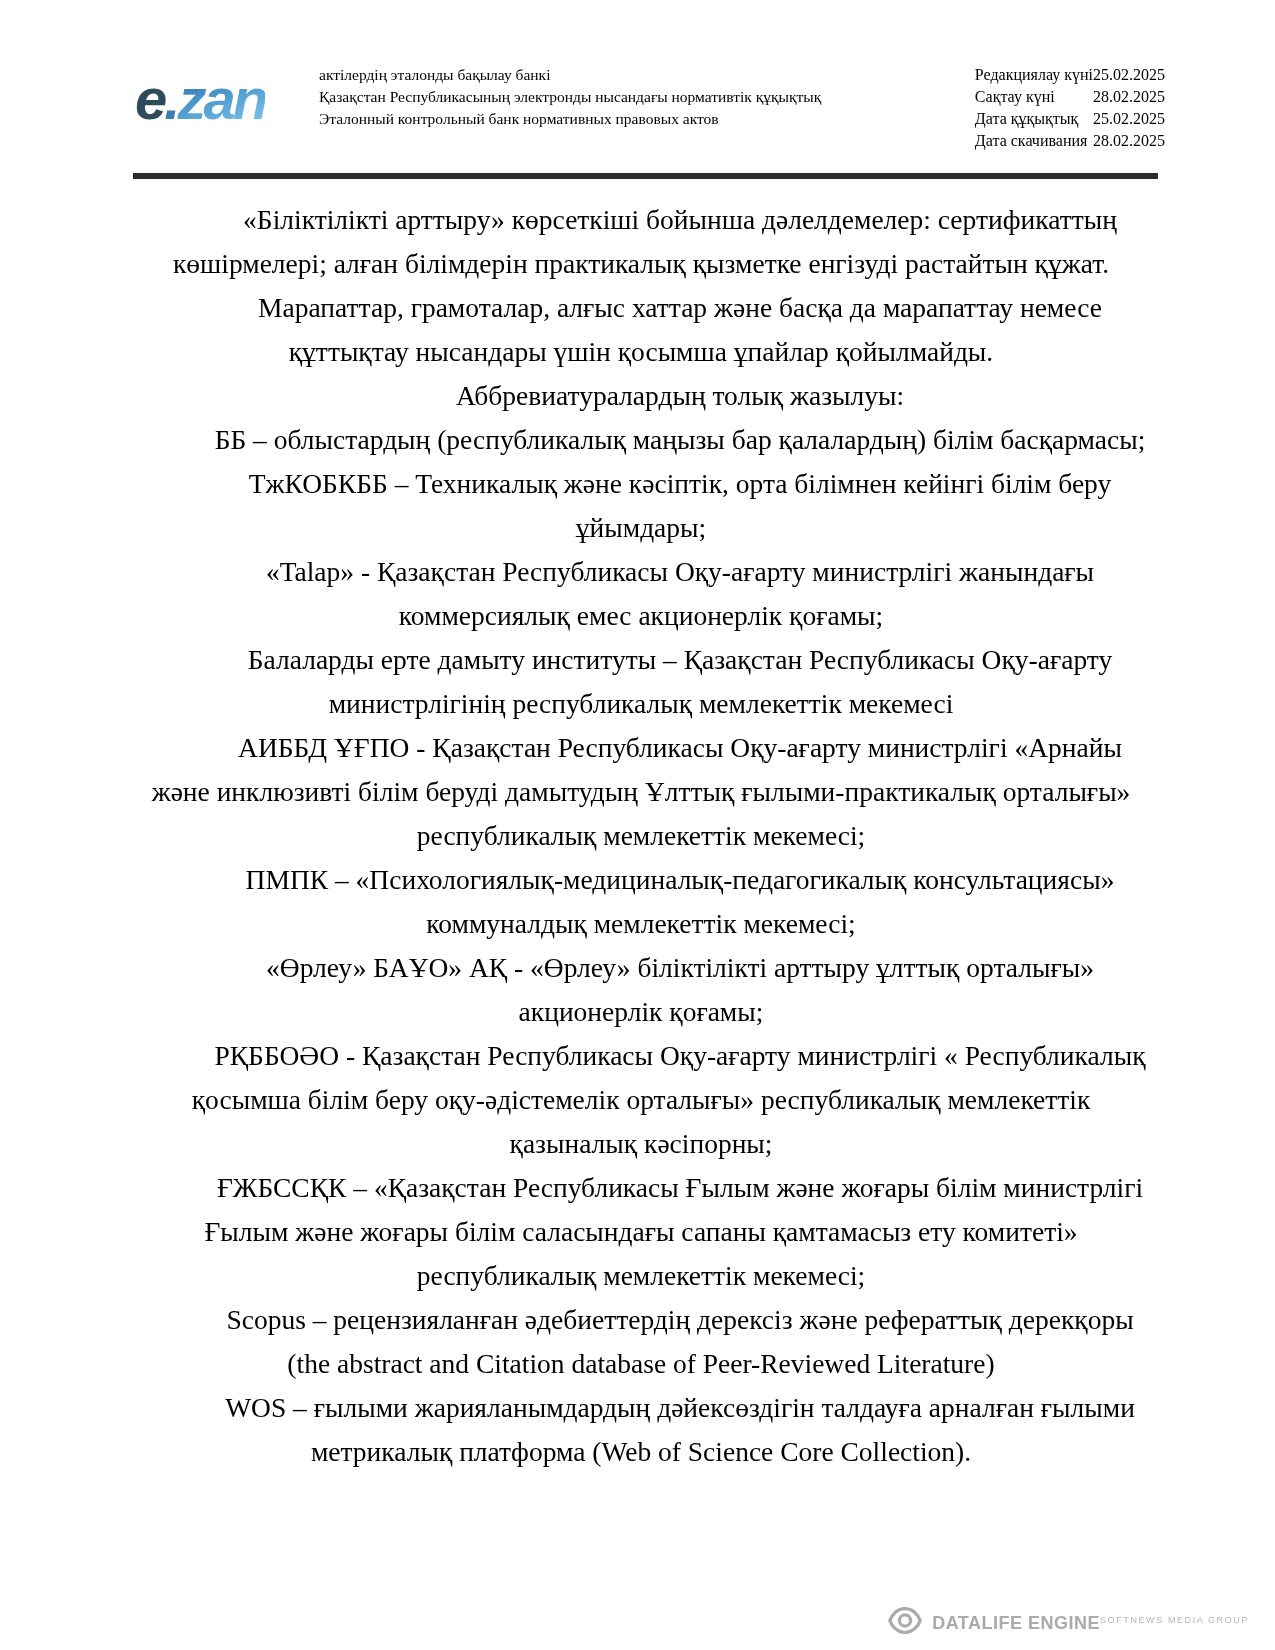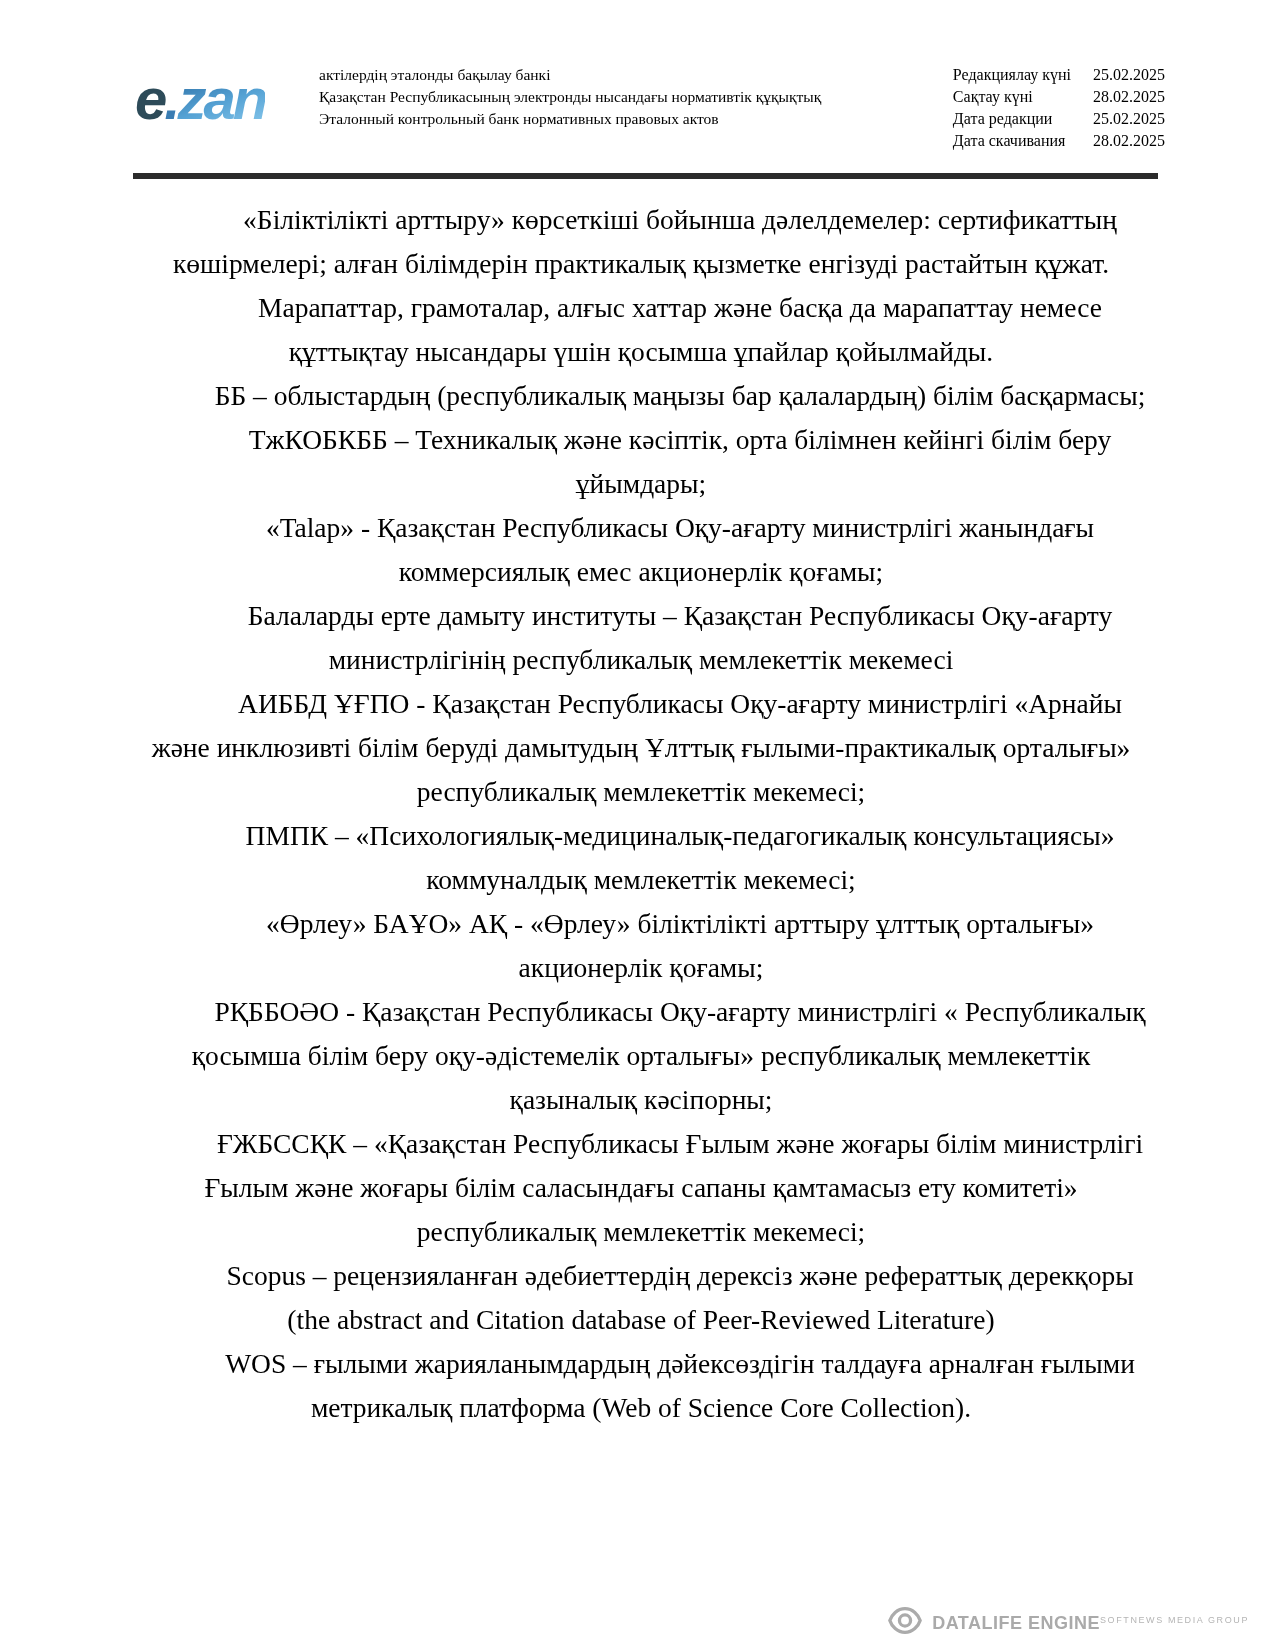--- a/index.html
+++ b/index.html
@@ -53,21 +53,20 @@
     font-size: 15.5px;
     line-height: 22px;
   }
   .dates {
     margin-left: auto;
     margin-top: 4px;
     font-size: 16px;
     line-height: 22px;
     display: grid;
     grid-template-columns: auto auto;
-    column-gap: 22px;
   }
   .date-label { text-align: left; white-space: nowrap; }
   .date-value { text-align: right; white-space: nowrap; }
 
   
   .rule {
     position: absolute;
     top: 169px;
     left: 133px;
     width: 1025px;
@@ -130,32 +129,33 @@
     <div class="titles">
       <div>актілердің эталонды бақылау банкі</div>
       <div>Қазақстан Республикасының электронды нысандағы нормативтік құқықтық</div>
       <div>Эталонный контрольный банк нормативных правовых актов</div>
     </div>
     <div class="dates">
         <span class="date-label">Редакциялау күні</span>
         <span class="date-value">25.02.2025</span>
         <span class="date-label">Сақтау күні</span>
         <span class="date-value">28.02.2025</span>
-        <span class="date-label">Дата редакции</span>
+        <span class="date-label">Дата құқықтық</span>
         <span class="date-value">25.02.2025</span>
         <span class="date-label">Дата скачивания</span>
         <span class="date-value">28.02.2025</span>
       </div>
   </div>
 
   <div class="rule"></div>
 
   <div class="content">
       <p>«Біліктілікті арттыру» көрсеткіші бойынша дәлелдемелер: сертификаттың көшірмелері; алған білімдерін практикалық қызметке енгізуді растайтын құжат.</p>
       <p>Марапаттар, грамоталар, алғыс хаттар және басқа да марапаттау немесе құттықтау нысандары үшін қосымша ұпайлар қойылмайды.</p>
+      <p>Аббревиатуралардың толық жазылуы:</p>
       <p>ББ – облыстардың (республикалық маңызы бар қалалардың) білім басқармасы;</p>
       <p>ТжКОБКББ – Техникалық және кәсіптік, орта білімнен кейінгі білім беру ұйымдары;</p>
       <p>«Talap» - Қазақстан Республикасы Оқу-ағарту министрлігі жанындағы коммерсиялық емес акционерлік қоғамы;</p>
       <p>Балаларды ерте дамыту институты – Қазақстан Республикасы Оқу-ағарту министрлігінің республикалық мемлекеттік мекемесі</p>
       <p>АИББД ҰҒПО - Қазақстан Республикасы Оқу-ағарту министрлігі «Арнайы және инклюзивті білім беруді дамытудың Ұлттық ғылыми-практикалық орталығы» республикалық мемлекеттік мекемесі;</p>
       <p>ПМПК – «Психологиялық-медициналық-педагогикалық консультациясы» коммуналдық мемлекеттік мекемесі;</p>
       <p>«Өрлеу» БАҰО» АҚ - «Өрлеу» біліктілікті арттыру ұлттық орталығы» акционерлік қоғамы;</p>
       <p>РҚББОӘО - Қазақстан Республикасы Оқу-ағарту министрлігі « Республикалық қосымша білім беру оқу-әдістемелік орталығы» республикалық мемлекеттік қазыналық кәсіпорны;</p>
       <p>ҒЖБССҚК – «Қазақстан Республикасы Ғылым және жоғары білім министрлігі Ғылым және жоғары білім саласындағы сапаны қамтамасыз ету комитеті» республикалық мемлекеттік мекемесі;</p>
       <p>Scopus – рецензияланған әдебиеттердің дерексіз және рефераттық дерекқоры (the abstract and Citation database of Peer-Reviewed Literature)</p>

